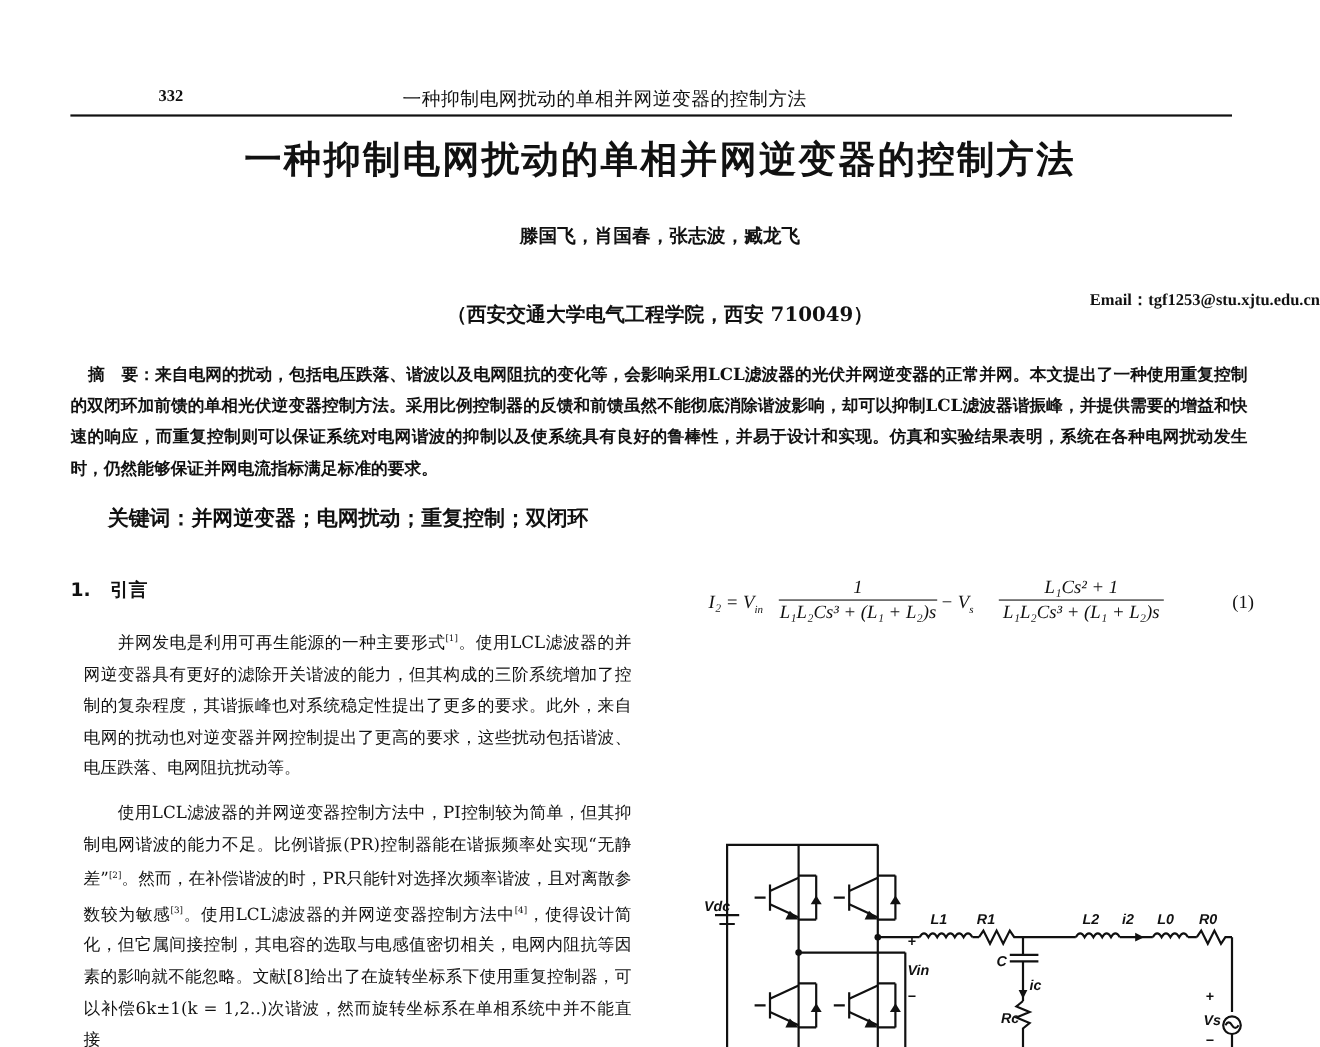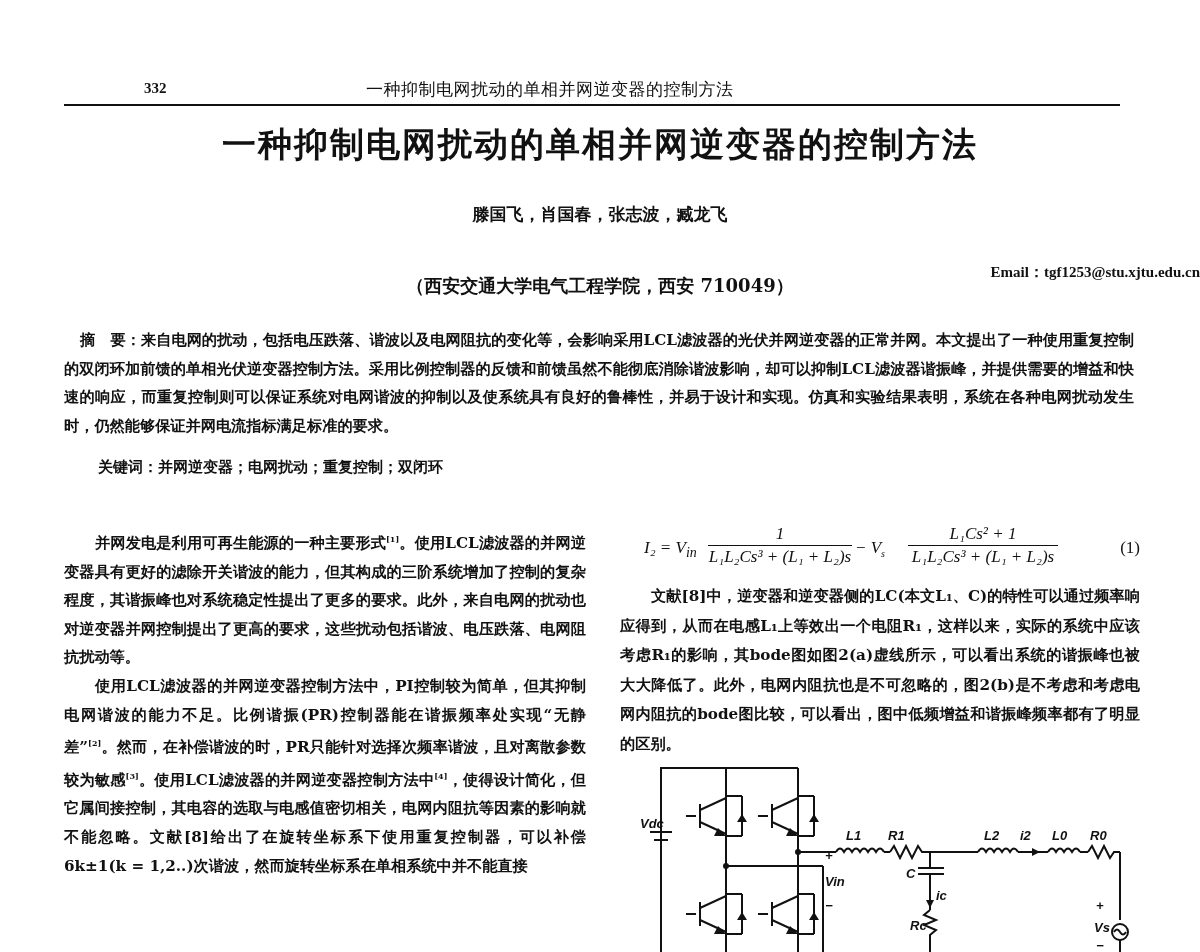--- a/index.html
+++ b/index.html
@@ -13,26 +13,26 @@
   .head-rule { position: absolute; left: 64px; top: 104px; width: 1056px; height: 2px; background: #111; }
 
   .title { position: absolute; left: 0; width: 1200px; top: 122px; text-align: center;
     font-family: "DejaVu Sans", sans-serif; font-weight: bold; font-size: 34px; letter-spacing: 2px; }
   .authors { position: absolute; left: 0; width: 1200px; top: 203px; text-align: center; font-size: 17px; font-weight: bold; }
   .affil { position: absolute; left: 0; width: 1200px; top: 232px; text-align: center; font-size: 18px; font-weight: bold; margin-top: 42px; }
   .email { position: absolute; left: 0; width: 1200px; top: 263px; text-align: right; font-size: 15px; font-weight: bold; font-family: "Liberation Serif", serif; }
 
   .abstract { position: absolute; left: 64px; top: 326px; width: 1070px; font-size: 15.2px; line-height: 28.5px; font-weight: bold; text-align: justify; }
   .abstract .lbl { margin-left: 16px; }
-  .keywords { position: absolute; left: 98px; top: 458px; font-size: 15px; font-weight: bold; }
+  .keywords { position: absolute; left: 98px; top: 458px; font-size: 19px; font-weight: bold; }
 
   .col-left { position: absolute; left: 64px; top: 525px; width: 522px; }
   .sec-head { font-family: "DejaVu Sans", sans-serif; font-size: 17px; font-weight: bold; height: 30px; }
   .sec-head .num { display: inline-block; width: 36px; }
-  .para { font-size: 15.2px; line-height: 28.6px; font-weight: bold; text-align: justify; text-indent: 31px; margin: 0; }
+  .para { font-size: 15.2px; line-height: 28.6px; font-weight: normal; text-align: justify; text-indent: 31px; margin: 12px; }
   sup { font-size: 8px; vertical-align: 6px; }
 
   .col-right { position: absolute; left: 620px; top: 520px; width: 520px; }
   .equation { position: relative; height: 62px; font-family: "Liberation Serif", serif; font-style: italic; font-size: 17px; }
   .eq-lhs { position: absolute; left: 24px; top: 18px; }
   .frac { position: absolute; text-align: center; }
   .frac .numr { display: block; border-bottom: 1px solid #111; padding-bottom: 1px; }
   .frac .den { display: block; padding-top: 1px; }
   .eq-minus { position: absolute; left: 235px; top: 18px; }
   .eq-num { position: absolute; right: 0; top: 18px; font-style: normal; }
@@ -54,39 +54,41 @@
 <div class="email">Email：tgf1253@stu.xjtu.edu.cn</div>
 
 <div class="abstract">
   <span class="lbl">摘　要</span><span>：来自电网的扰动，包括电压跌落、谐波以及电网阻抗的变化等，会影响采用LCL滤波器的光伏并网逆变器的正常并网。本文提出了一种使用重复控制的双闭环加前馈的单相光伏逆变器控制方法。采用比例控制器的反馈和前馈虽然不能彻底消除谐波影响，却可以抑制LCL滤波器谐振峰，并提供需要的增益和快速的响应，而重复控制则可以保证系统对电网谐波的抑制以及使系统具有良好的鲁棒性，并易于设计和实现。仿真和实验结果表明，系统在各种电网扰动发生时，仍然能够保证并网电流指标满足标准的要求。</span>
 </div>
 <div class="keywords">
   <span>关键词</span><span>：并网逆变器；电网扰动；重复控制；双闭环</span>
 </div>
 
 <div class="col-left">
+  <div class="sec-head">
+    <span class="num">1.</span><span>引言</span>
+  </div>
   <p class="para"><span>并网发电是利用可再生能源的一种主要形式</span><sup>[1]</sup><span>。使用LCL滤波器的并网逆变器具有更好的滤除开关谐波的能力，但其构成的三阶系统增加了控制的复杂程度，其谐振峰也对系统稳定性提出了更多的要求。此外，来自电网的扰动也对逆变器并网控制提出了更高的要求，这些扰动包括谐波、电压跌落、电网阻抗扰动等。</span></p>
   <p class="para"><span>使用LCL滤波器的并网逆变器控制方法中，PI控制较为简单，但其抑制电网谐波的能力不足。比例谐振(PR)控制器能在谐振频率处实现“无静差”</span><sup>[2]</sup><span>。然而，在补偿谐波的时，PR只能针对选择次频率谐波，且对离散参数较为敏感</span><sup>[3]</sup><span>。使用LCL滤波器的并网逆变器控制方法中</span><sup>[4]</sup><span>，使得设计简化，但它属间接控制，其电容的选取与电感值密切相关，电网内阻抗等因素的影响就不能忽略。文献[8]给出了在旋转坐标系下使用重复控制器，可以补偿6k±1(k = 1,2..)次谐波，然而旋转坐标系在单相系统中并不能直接</span></p>
 </div>
 
 <div class="col-right">
   <div class="equation">
-    <span class="eq-lhs"><span>I₂ = V</span><sub style="font-size:14px">in</sub></span>
+    <span class="eq-lhs"><span>I₂ = V</span><sub style="font-size:10px">in</sub></span>
     <span class="frac" style="left:88px; top:4px; width:144px;">
       <span class="numr">1</span>
       <span class="den">L₁L₂Cs³ + (L₁ + L₂)s</span>
     </span>
     <span class="eq-minus"><span>− V</span><sub style="font-size:10px">s</sub></span>
     <span class="frac" style="left:288px; top:4px; width:150px;">
       <span class="numr">L₁Cs² + 1</span>
       <span class="den">L₁L₂Cs³ + (L₁ + L₂)s</span>
     </span>
     <span class="eq-num">(1)</span>
   </div>
-  <p class="para" style="line-height:29.5px;">文献[8]中，逆变器和逆变器侧的LC(本文L₁、C)的特性可以通过频率响应得到，从而在电感L₁上等效出一个电阻R₁，这样以来，实际的系统中应该考虑R₁的影响，其bode图如图2(a)虚线所示，可以看出系统的谐振峰也被大大降低了。此外，电网内阻抗也是不可忽略的，图2(b)是不考虑和考虑电网内阻抗的bode图比较，可以看出，图中低频增益和谐振峰频率都有了明显的区别。</p>
 </div>
 
 <svg class="circuit" viewBox="0 0 500 192" xmlns="http://www.w3.org/2000/svg">
   <g stroke="#111" stroke-width="2" fill="none">
 
     <polyline points="21,192 21,8 158,8"></polyline>
     <line x1="86" y1="8" x2="86" y2="192"></line>
     <line x1="158" y1="8" x2="158" y2="192"></line>
 
     <line x1="10" y1="72" x2="32" y2="72"></line>

